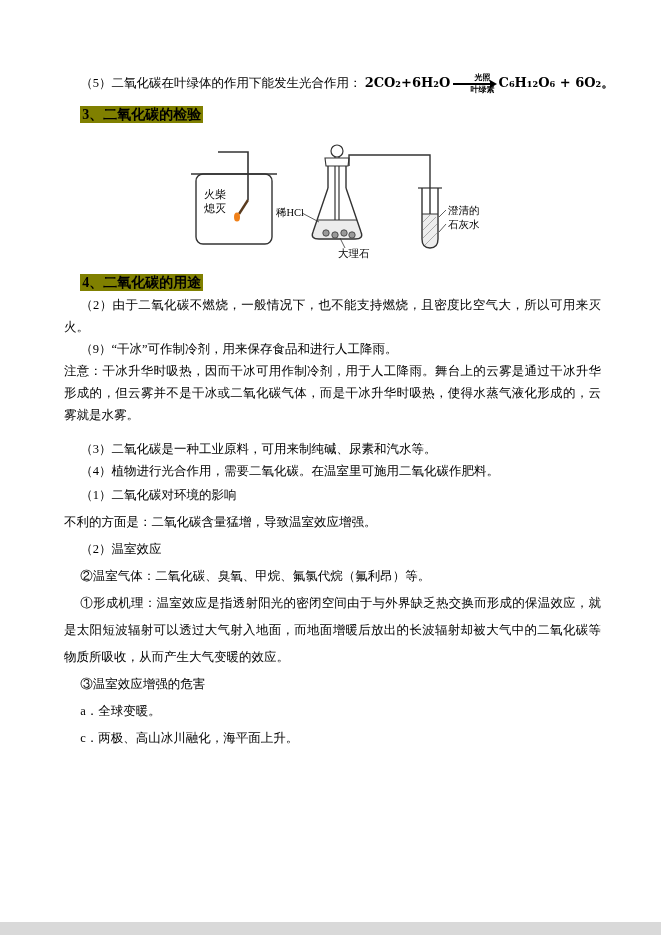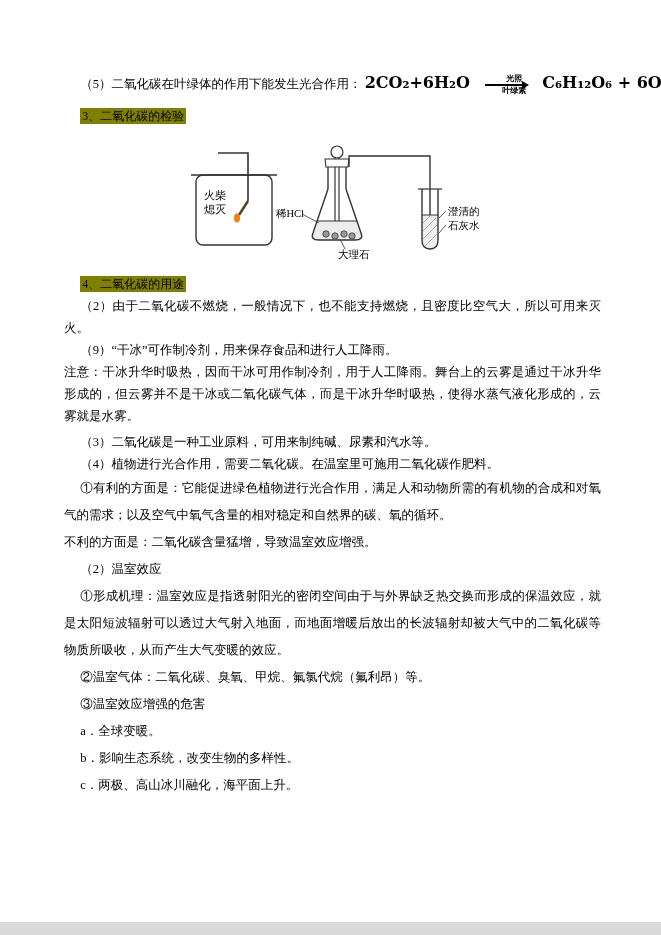--- a/index.html
+++ b/index.html
@@ -13,48 +13,48 @@
   }
   .content{
     padding:72px 60px 0 64px;
     font-size:12.5px;
     line-height:22px;
     text-align:justify;
   }
   p{margin:0;}
   .indent{text-indent:1.3em;}
   .eq-line{white-space:nowrap;margin:0 0 8px 0;}
-  .eq{font-weight:bold;font-family:"DejaVu Serif","Liberation Serif",serif;font-size:16px;}
+  .eq{font-weight:bold;font-family:"DejaVu Serif","Liberation Serif",serif;font-size:13px;}
   .rxn-arrow{
     display:inline-flex;flex-direction:column;align-items:center;
-    vertical-align:middle;margin:0 12px;line-height:1;
+    vertical-align:middle;margin:0 0;line-height:1;
     font-size:8px;font-weight:bold;
   }
   .arrow-line{position:relative;width:42px;height:2px;background:#000;margin:1px 0;}
   .arrow-line::after{
     content:"";position:absolute;right:-2px;top:-3px;
     border-left:7px solid #000;border-top:4px solid transparent;border-bottom:4px solid transparent;
   }
   .heading-row{margin:10px 0 3px 0;text-indent:1.3em;}
   .h4row{margin:12px 0 0 0;}
   .h5row{margin:12px 0 4px 0;}
   .hl{
     display:inline;
-    font-weight:normal;
-    font-size:12px;
+    font-weight:bold;
+    font-size:14px;
     background:#808000;
     color:#000;
     padding:1px 2px;
   }
   .diagram{margin:16px 0 10px 116px;}
   .diagram svg{display:block;}
   .svg-label{font-family:"Liberation Serif","DejaVu Serif",serif;font-size:11px;fill:#000;}
   .svg-label-sm{font-family:"Liberation Serif","DejaVu Serif",serif;font-size:10.5px;fill:#000;}
   .sec5 p{line-height:27px;}
-  .mt4{margin-top:4px;}
+  .mt4{margin-top:12px;}
   .bottom-bar{
     position:absolute;left:0;right:0;bottom:0;height:13px;background:#d9d9d9;
   }
 </style>
 </head>
 <body>
 
 <div class="page">
   <div class="content">
 
@@ -141,26 +141,25 @@
     <p class="heading-row h4row">
       <span class="hl">4、二氧化碳的用途</span>
     </p>
     <p class="indent">（2）由于二氧化碳不燃烧，一般情况下，也不能支持燃烧，且密度比空气大，所以可用来灭火。</p>
     <p class="indent">（9）“干冰”可作制冷剂，用来保存食品和进行人工降雨。</p>
     <p>注意：干冰升华时吸热，因而干冰可用作制冷剂，用于人工降雨。舞台上的云雾是通过干冰升华形成的，但云雾并不是干冰或二氧化碳气体，而是干冰升华时吸热，使得水蒸气液化形成的，云雾就是水雾。</p>
     <p class="indent mt4">（3）二氧化碳是一种工业原料，可用来制纯碱、尿素和汽水等。</p>
     <p class="indent">（4）植物进行光合作用，需要二氧化碳。在温室里可施用二氧化碳作肥料。</p>
 
     <div class="sec5">
-      <p class="indent">①有利的方面是：它能促进绿色植物进行光合作用，满足人和动物所需的有机物的合成和对氧气的需求；以及空气中氧气含量的相对稳定和自然界的碳、氧的循环。</p>
+      <p class="indent">（1）二氧化碳对环境的影响</p>
       <p>不利的方面是：二氧化碳含量猛增，导致温室效应增强。</p>
       <p class="indent">（2）温室效应</p>
+      <p class="indent">②温室气体：二氧化碳、臭氧、甲烷、氟氯代烷（氟利昂）等。</p>
       <p class="indent">①形成机理：温室效应是指透射阳光的密闭空间由于与外界缺乏热交换而形成的保温效应，就是太阳短波辐射可以透过大气射入地面，而地面增暖后放出的长波辐射却被大气中的二氧化碳等物质所吸收，从而产生大气变暖的效应。</p>
-      <p class="indent">②温室气体：二氧化碳、臭氧、甲烷、氟氯代烷（氟利昂）等。</p>
       <p class="indent">③温室效应增强的危害</p>
       <p class="indent">a．全球变暖。</p>
-      <p class="indent">b．影响生态系统，改变生物的多样性。</p>
       <p class="indent">c．两极、高山冰川融化，海平面上升。</p>
     </div>
 
   </div>
   <div class="bottom-bar"></div>
 </div>
 
 </body></html>

